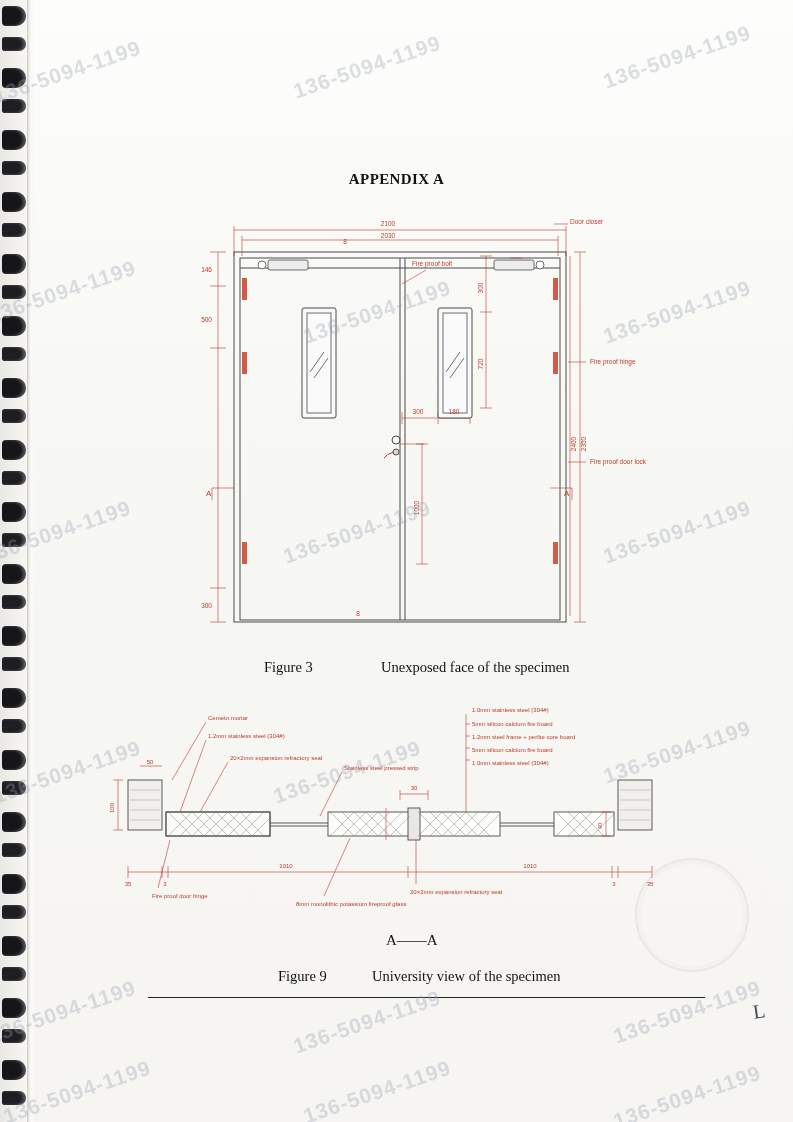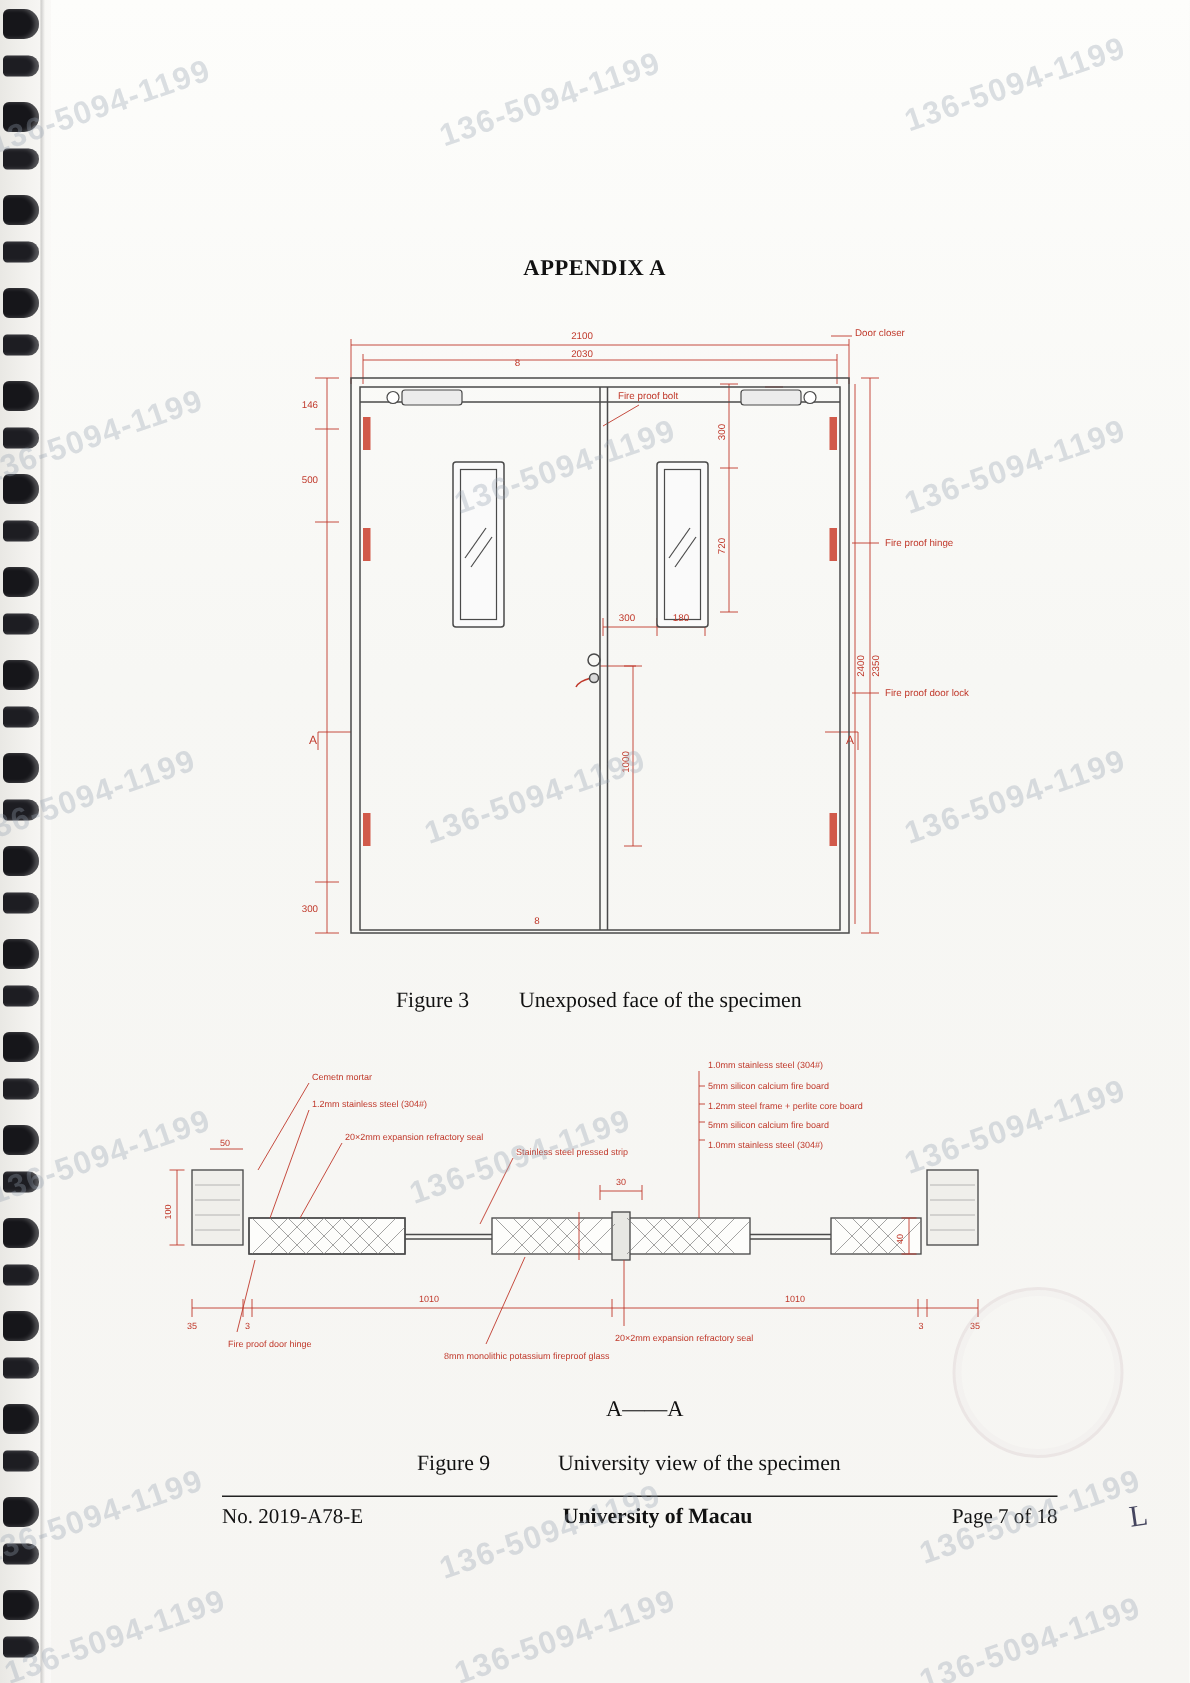--- a/index.html
+++ b/index.html
@@ -398,33 +398,28 @@
       <text x="300" y="194">20×2mm expansion refractory seal</text>
     </g>
     <g stroke="#c0392b" fill="none" stroke-width="0.6">
       <line x1="276" y1="108" x2="276" y2="140"></line>
     </g>
   </svg>
 
   <div class="heading" id="h1">APPENDIX A</div>
 
   <div class="caption" style="left:264px;top:659px;">Figure 3</div>
-  <div class="caption" style="left:346px;top:659px;text-align:right;">Unexposed face of the specimen</div>
+  <div class="caption" style="left:381px;top:659px;text-align:right;">Unexposed face of the specimen</div>
 
   <div class="caption" style="left:278px;top:968px;">Figure 9</div>
   <div class="caption" style="left:372px;top:968px;">University view of the specimen</div>
 
-  <div class="caption" style="left:404px;top:932px;font-size:15px;font-weight:400;">A——A</div>
+  <div class="caption" style="left:386px;top:932px;font-size:15px;font-weight:400;">A——A</div>
 
   <div class="footer-rule"></div>
-  <div class="footer">
-    <span>No. 2019-A78-E</span>
-    <span class="mid">University of Macau</span>
-    <span>Page 7 of 18</span>
-  </div>
   <div class="sign">L</div>
 
   <div class="stamp"></div>
 <div class="wm" style="left: -10px; top: 60px;">136-5094-1199</div>
     <div class="wm" style="left: 290px; top: 55px;">136-5094-1199</div>
     <div class="wm" style="left: 600px; top: 45px;">136-5094-1199</div>
     <div class="wm" style="left: -15px; top: 280px;">136-5094-1199</div>
     <div class="wm" style="left: 300px; top: 300px;">136-5094-1199</div>
     <div class="wm" style="left: 600px; top: 300px;">136-5094-1199</div>
     <div class="wm" style="left: -20px; top: 520px;">136-5094-1199</div>

